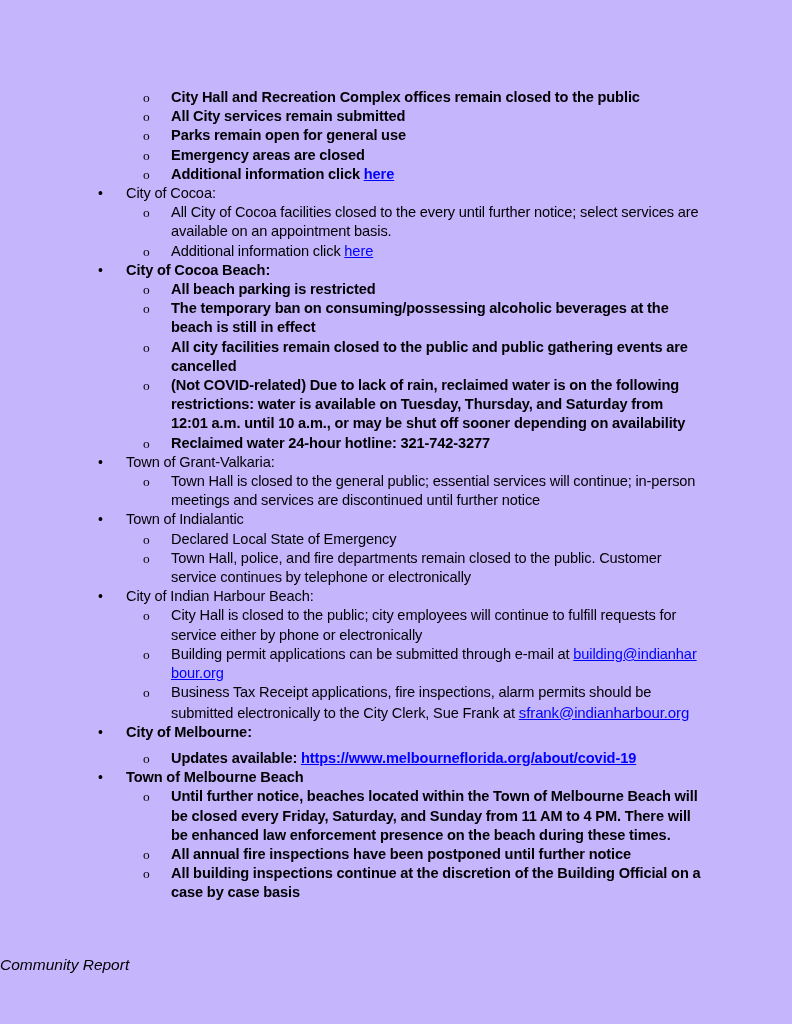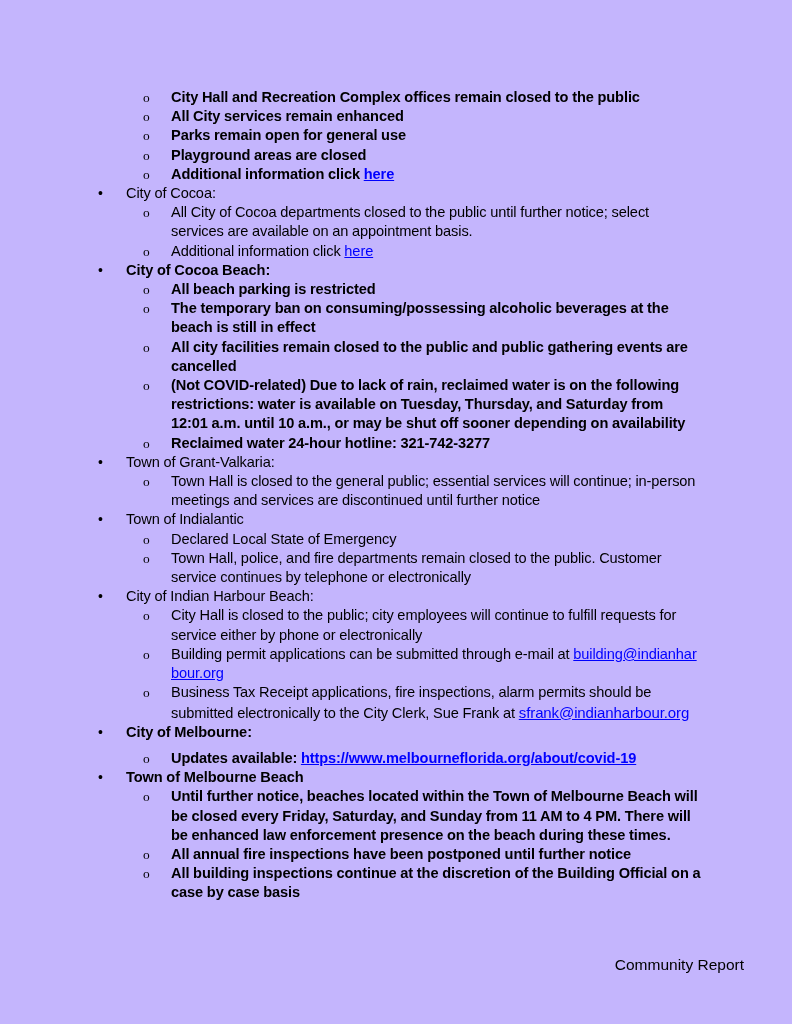--- a/index.html
+++ b/index.html
@@ -74,59 +74,60 @@
   .lnk.b { font-weight: bold; }
   .lnk.sm { font-size: 15px; }
 
   .gap-sm { height: 7px; }
 
   .footer {
     position: absolute;
     left: 0;
     top: 956px;
     width: 744px;
-    text-align: right;
+    text-align: left;
     font-family: "Liberation Sans", sans-serif;
+    font-style: italic;
     font-size: 15.5px;
     color: #000000;
   }
 </style>
 </head>
 <body>
 
 <div class="page">
 
   <div class="doc-body" id="doc-body">
       <div class="row lvl2">
         <span class="marker circle"></span>
         <span class="txt b"><span>City Hall and Recreation Complex offices remain closed to the public</span></span>
       </div>
       <div class="row lvl2">
         <span class="marker circle"></span>
-        <span class="txt b"><span>All City services remain enhanced</span></span>
+        <span class="txt b"><span>All City services remain submitted</span></span>
       </div>
       <div class="row lvl2">
         <span class="marker circle"></span>
         <span class="txt b"><span>Parks remain open for general use</span></span>
       </div>
       <div class="row lvl2">
         <span class="marker circle"></span>
-        <span class="txt b"><span>Playground areas are closed</span></span>
+        <span class="txt b"><span>Emergency areas are closed</span></span>
       </div>
       <div class="row lvl2">
         <span class="marker circle"></span>
         <span class="txt b"><span>Additional information click </span><a class="lnk b" href="#">here</a></span>
       </div>
       <div class="row lvl1">
         <span class="marker disc"></span>
         <span class="txt"><span>City of Cocoa:</span></span>
       </div>
       <div class="row lvl2">
         <span class="marker circle"></span>
-        <span class="txt"><span>All City of Cocoa departments closed to the public until further notice; select services are available on an appointment basis.</span></span>
+        <span class="txt"><span>All City of Cocoa facilities closed to the every until further notice; select services are available on an appointment basis.</span></span>
       </div>
       <div class="row lvl2">
         <span class="marker circle"></span>
         <span class="txt"><span>Additional information click </span><a class="lnk" href="#">here</a></span>
       </div>
       <div class="row lvl1">
         <span class="marker disc"></span>
         <span class="txt b"><span>City of Cocoa Beach:</span></span>
       </div>
       <div class="row lvl2">

